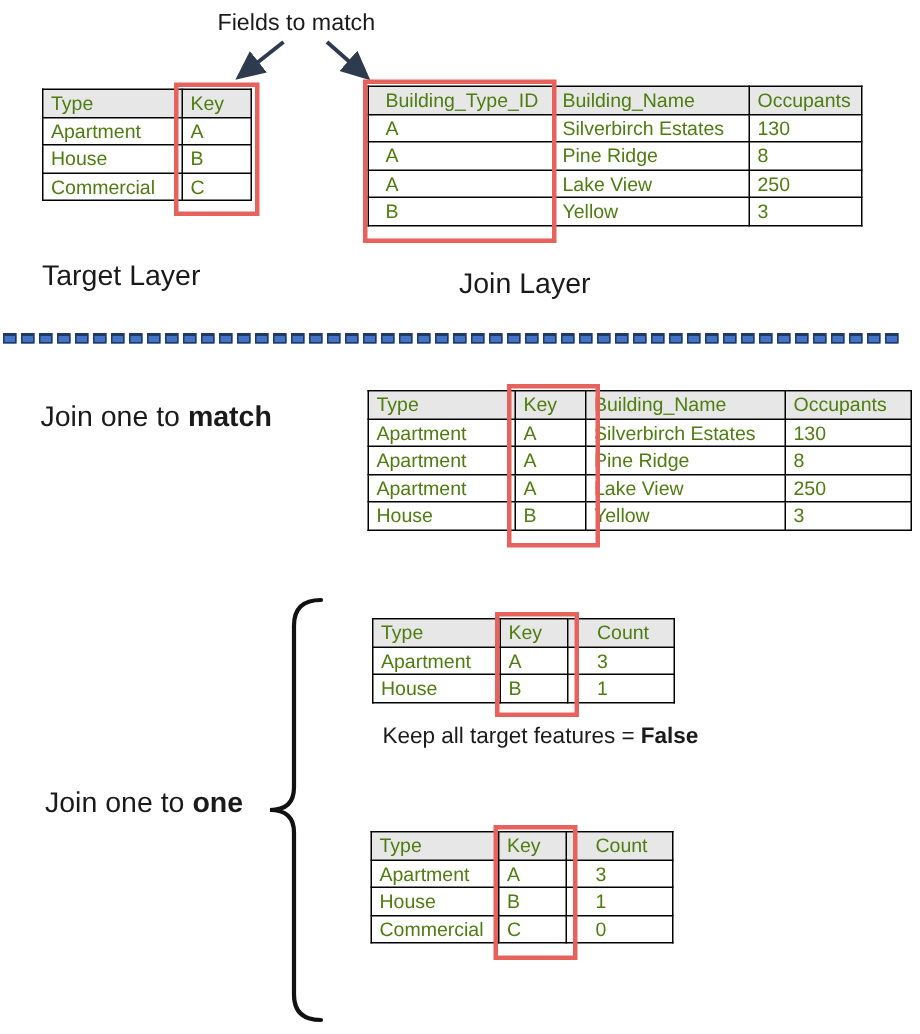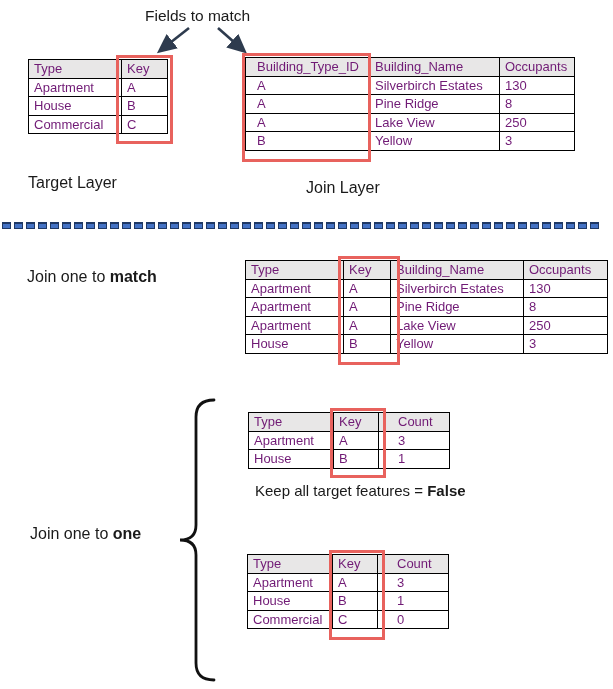--- a/index.html
+++ b/index.html
@@ -1,27 +1,27 @@
 <!DOCTYPE html>
 <html><head>
 <meta charset="utf-8">
 <style>
   html,body{margin:0;padding:0;background:#fff;}
   #canvas{
     position:relative;width:613px;height:689px;background:#fff;overflow:hidden;
     font-family:"Liberation Sans",sans-serif;color:#1a1a1a;
   }
   .abs{position:absolute;}
-  .lbl{font-size:16px;white-space:nowrap;}
+  .lbl{font-size:19px;white-space:nowrap;}
   .small-lbl{font-size:15px;white-space:nowrap;}
   .b{font-weight:bold;}
 
   table.dtable{
     border-collapse:collapse;table-layout:fixed;
-    font-family:"Liberation Sans",sans-serif;font-size:13px;color:#701a75;
+    font-family:"Liberation Sans",sans-serif;font-size:13px;color:#4d7c0f;
     background:#fff;
   }
   table.dtable th,table.dtable td{
     border:1px solid #000;height:17.5px;padding:0 0 0 5px;
     text-align:left;font-weight:normal;overflow:hidden;white-space:nowrap;
   }
   table.dtable thead th{background:#e8e7e7;}
 
   .tbl-target th:nth-child(1),.tbl-target td:nth-child(1){width:87px;}
   .tbl-target th:nth-child(2),.tbl-target td:nth-child(2){width:40px;}

